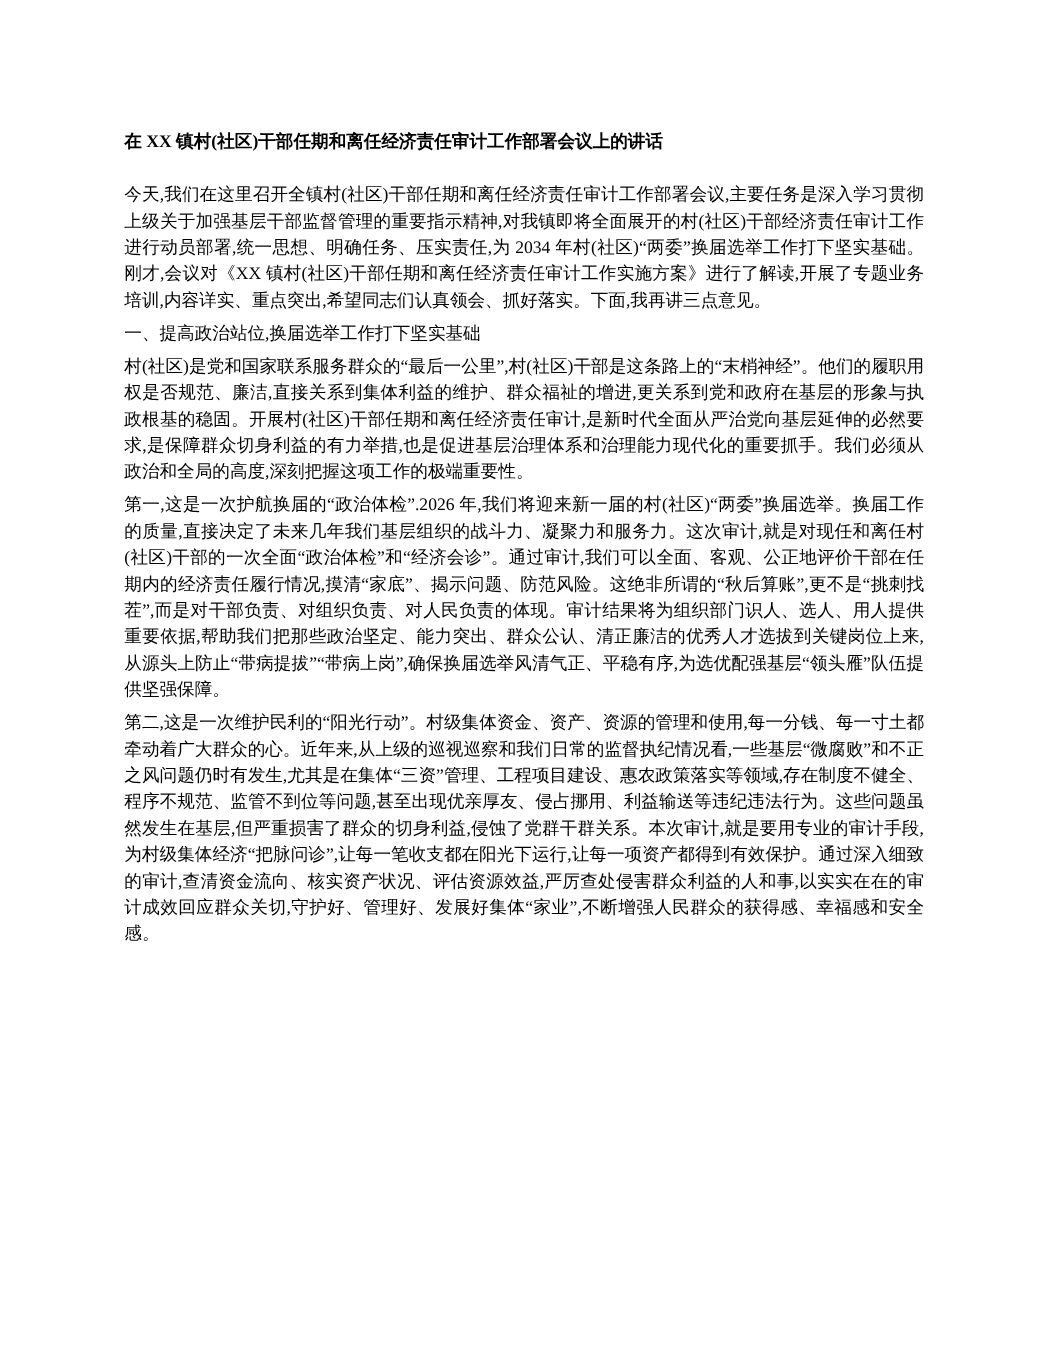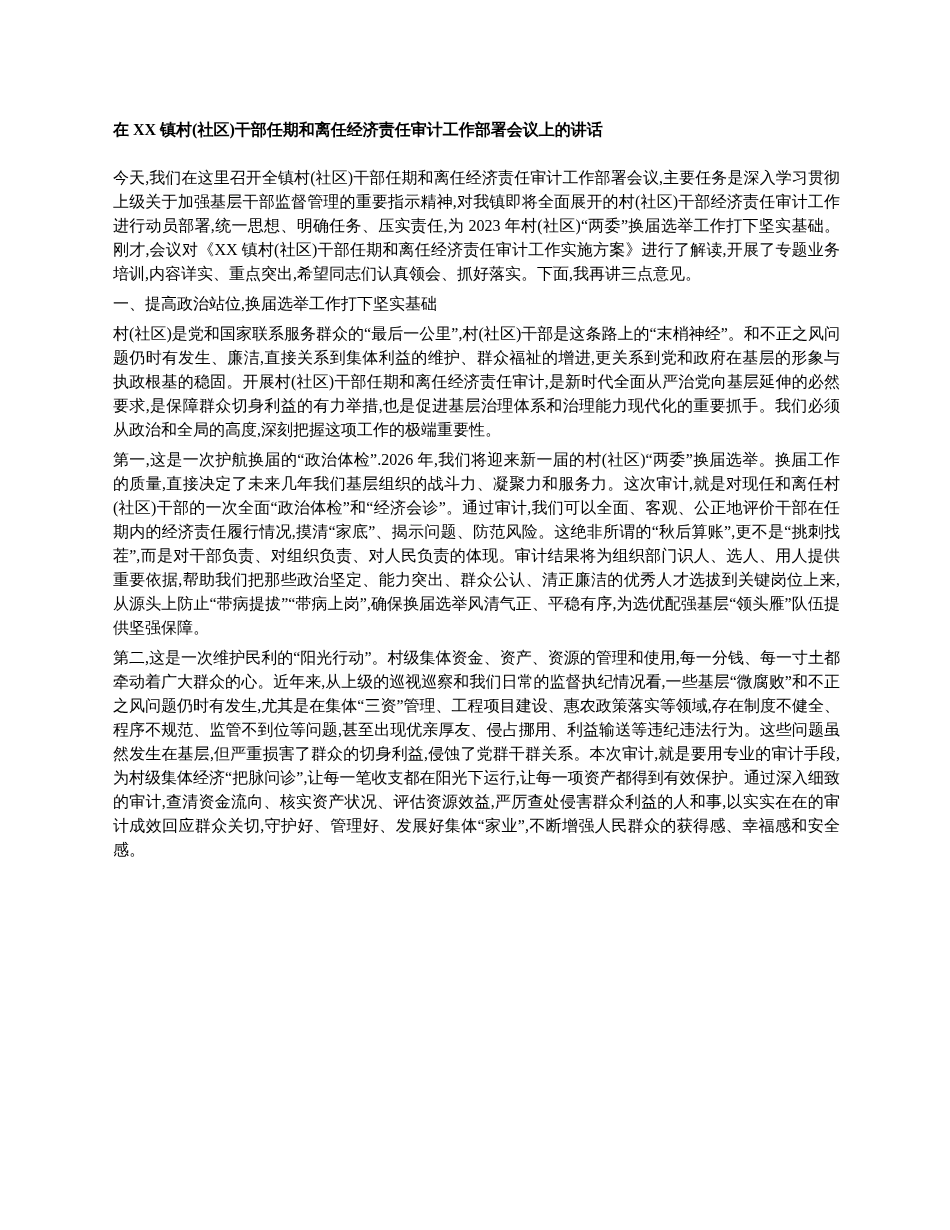--- a/index.html
+++ b/index.html
@@ -24,23 +24,23 @@
   }
   .doc-para { margin: 0 0 6px 0; }
 </style>
 </head>
 <body>
 
 <div class="page">
   <h1 class="doc-title">在 XX 镇村(社区)干部任期和离任经济责任审计工作部署会议上的讲话</h1>
 
 
-  <p class="doc-para">今天,我们在这里召开全镇村(社区)干部任期和离任经济责任审计工作部署会议,主要任务是深入学习贯彻上级关于加强基层干部监督管理的重要指示精神,对我镇即将全面展开的村(社区)干部经济责任审计工作进行动员部署,统一思想、明确任务、压实责任,为 2023 年村(社区)“两委”换届选举工作打下坚实基础。刚才,会议对《XX 镇村(社区)干部任期和离任经济责任审计工作实施方案》进行了解读,开展了专题业务培训,内容详实、重点突出,希望同志们认真领会、抓好落实。下面,我再讲三点意见。</p>
+  <p class="doc-para">今天,我们在这里召开全镇村(社区)干部任期和离任经济责任审计工作部署会议,主要任务是深入学习贯彻上级关于加强基层干部监督管理的重要指示精神,对我镇即将全面展开的村(社区)干部经济责任审计工作进行动员部署,统一思想、明确任务、压实责任,为 2034 年村(社区)“两委”换届选举工作打下坚实基础。刚才,会议对《XX 镇村(社区)干部任期和离任经济责任审计工作实施方案》进行了解读,开展了专题业务培训,内容详实、重点突出,希望同志们认真领会、抓好落实。下面,我再讲三点意见。</p>
 
   <p class="doc-para">一、提高政治站位,换届选举工作打下坚实基础</p>
 
-  <p class="doc-para">村(社区)是党和国家联系服务群众的“最后一公里”,村(社区)干部是这条路上的“末梢神经”。和不正之风问题仍时有发生、廉洁,直接关系到集体利益的维护、群众福祉的增进,更关系到党和政府在基层的形象与执政根基的稳固。开展村(社区)干部任期和离任经济责任审计,是新时代全面从严治党向基层延伸的必然要求,是保障群众切身利益的有力举措,也是促进基层治理体系和治理能力现代化的重要抓手。我们必须从政治和全局的高度,深刻把握这项工作的极端重要性。</p>
+  <p class="doc-para">村(社区)是党和国家联系服务群众的“最后一公里”,村(社区)干部是这条路上的“末梢神经”。他们的履职用权是否规范、廉洁,直接关系到集体利益的维护、群众福祉的增进,更关系到党和政府在基层的形象与执政根基的稳固。开展村(社区)干部任期和离任经济责任审计,是新时代全面从严治党向基层延伸的必然要求,是保障群众切身利益的有力举措,也是促进基层治理体系和治理能力现代化的重要抓手。我们必须从政治和全局的高度,深刻把握这项工作的极端重要性。</p>
 
   <p class="doc-para">第一,这是一次护航换届的“政治体检”.2026 年,我们将迎来新一届的村(社区)“两委”换届选举。换届工作的质量,直接决定了未来几年我们基层组织的战斗力、凝聚力和服务力。这次审计,就是对现任和离任村(社区)干部的一次全面“政治体检”和“经济会诊”。通过审计,我们可以全面、客观、公正地评价干部在任期内的经济责任履行情况,摸清“家底”、揭示问题、防范风险。这绝非所谓的“秋后算账”,更不是“挑刺找茬”,而是对干部负责、对组织负责、对人民负责的体现。审计结果将为组织部门识人、选人、用人提供重要依据,帮助我们把那些政治坚定、能力突出、群众公认、清正廉洁的优秀人才选拔到关键岗位上来,从源头上防止“带病提拔”“带病上岗”,确保换届选举风清气正、平稳有序,为选优配强基层“领头雁”队伍提供坚强保障。</p>
 
   <p class="doc-para">第二,这是一次维护民利的“阳光行动”。村级集体资金、资产、资源的管理和使用,每一分钱、每一寸土都牵动着广大群众的心。近年来,从上级的巡视巡察和我们日常的监督执纪情况看,一些基层“微腐败”和不正之风问题仍时有发生,尤其是在集体“三资”管理、工程项目建设、惠农政策落实等领域,存在制度不健全、程序不规范、监管不到位等问题,甚至出现优亲厚友、侵占挪用、利益输送等违纪违法行为。这些问题虽然发生在基层,但严重损害了群众的切身利益,侵蚀了党群干群关系。本次审计,就是要用专业的审计手段,为村级集体经济“把脉问诊”,让每一笔收支都在阳光下运行,让每一项资产都得到有效保护。通过深入细致的审计,查清资金流向、核实资产状况、评估资源效益,严厉查处侵害群众利益的人和事,以实实在在的审计成效回应群众关切,守护好、管理好、发展好集体“家业”,不断增强人民群众的获得感、幸福感和安全感。</p>
 
 </div>
 
 </body></html>

